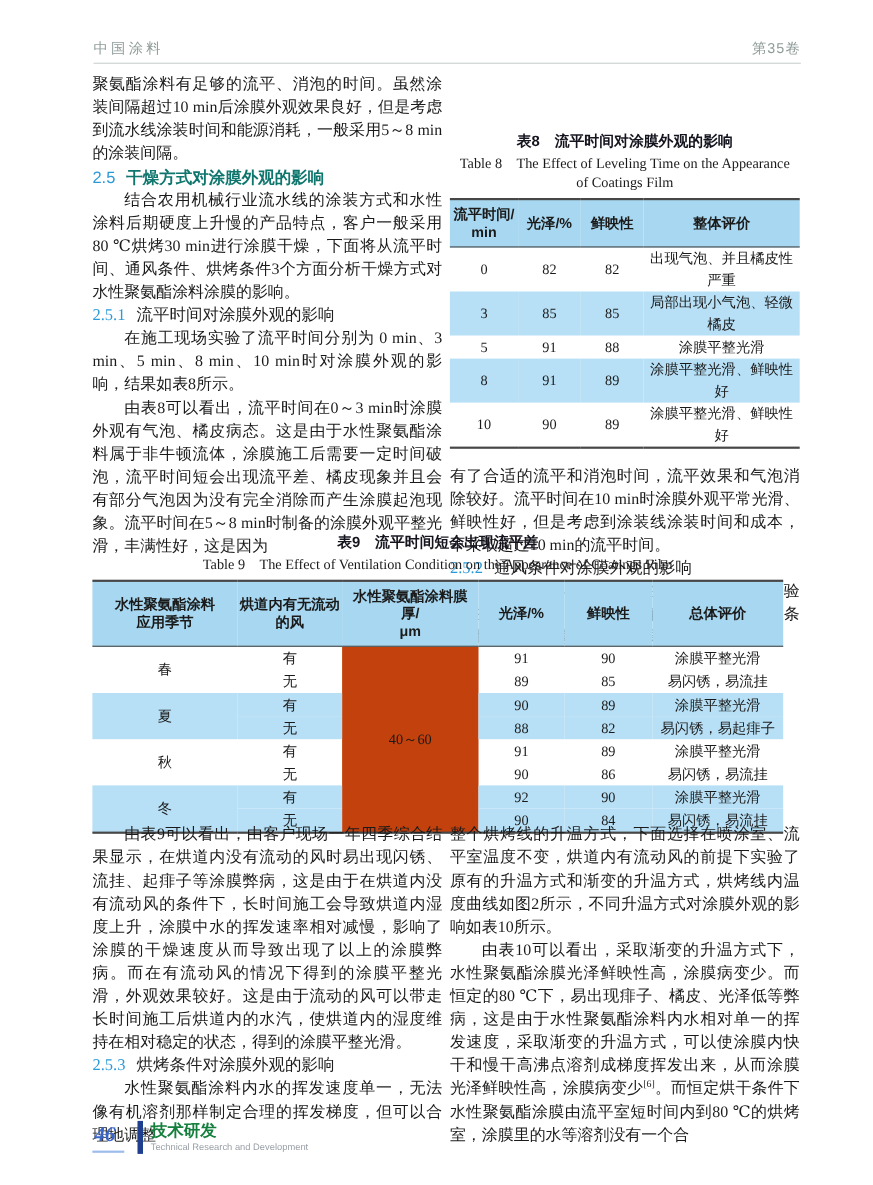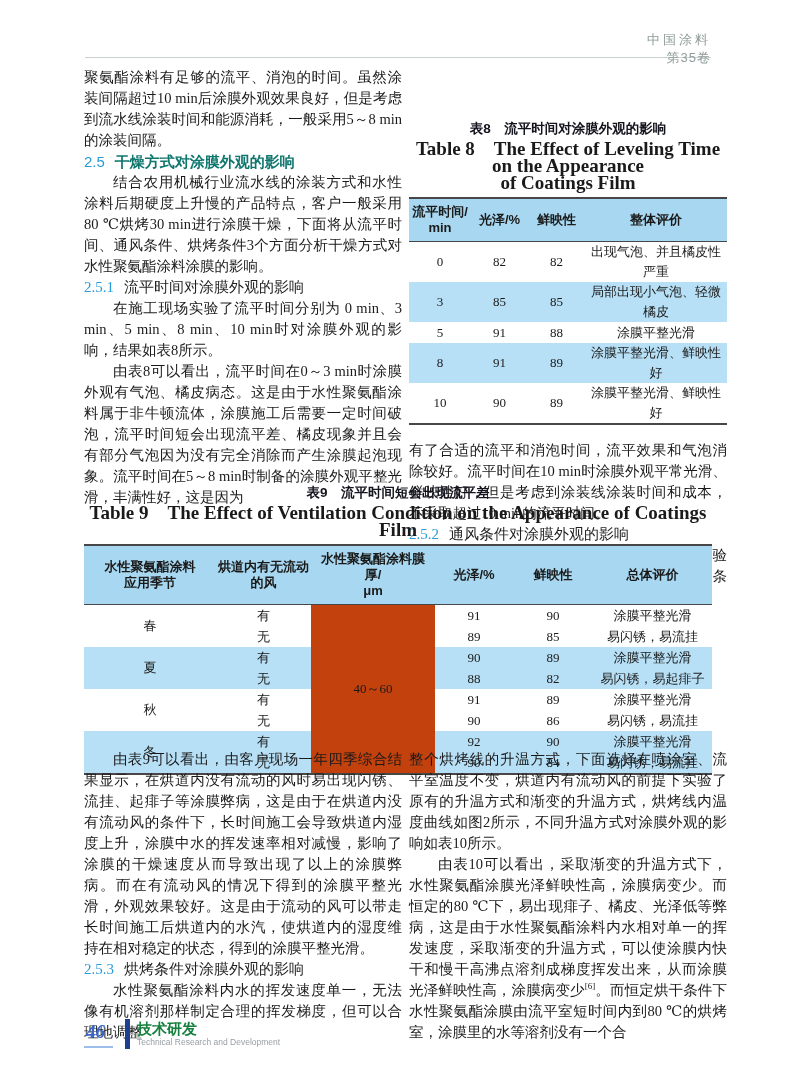--- a/index.html
+++ b/index.html
@@ -3,26 +3,25 @@
 <meta charset="utf-8">
 <style>
   html,body { margin:0; padding:0; background:#ffffff; }
   .page {
     position:relative; width:794px; height:1077px; background:#ffffff;
     font-family:"Liberation Serif","DejaVu Serif",serif; color:#1a1a1a;
     overflow:hidden;
   }
   
   .pg-header {
-    position:absolute; left:85px; right:83px; top:31px; height:22px;
+    position:absolute; left:85px; right:66px; top:31px; height:22px;
     display:flex; justify-content:space-between; align-items:flex-end;
     padding-bottom:4px; border-bottom:1px solid #c9d2d0;
     color:#8f9c9a; font-size:13px; letter-spacing:3px;
     font-family:"Liberation Sans","DejaVu Sans",sans-serif;
-    flex-direction:column;
   }
   .pg-header .vol { letter-spacing:1px; }
   
   .col-left-top  { position:absolute; left:84px;  top:67px;  width:318px; }
   .col-right-top { position:absolute; left:409px; top:80px;  width:318px;margin-top:40px; }
   .table9-block  { position:absolute; left:84px;  top:484px; width:628px; }
   .col-left-bot  { position:absolute; left:84px;  top:749px; width:318px; }
   .col-right-bot { position:absolute; left:409px; top:749px; width:318px; }
   .para { font-size:14.5px; line-height:21px; text-align:justify; margin:0; }
   .indent { text-indent:2em; }
@@ -33,21 +32,21 @@
   .h2 .num { color:#2b9ad8; margin-right:10px; font-weight:normal; }
   .h2 .ttl { color:#0f766e; }
   .h3 .num { color:#2b9ad8; margin-right:10px; }
   .h3 .ttl { color:#1f1f1f; }
   
   .tbl-title-zh {
     text-align:center; margin:0 0 3px; color:#14141e;
     font-family:"Liberation Sans","DejaVu Sans",sans-serif;
     font-weight:bold; font-size:13.5px; line-height:17px;
   }
-  .tbl-title-en { text-align:center; font-weight:bold; font-size:19px; line-height:17px; margin:0 0 6px; }
+  .tbl-title-en { text-align:center; font-weight:normal; font-size:13px; line-height:17px; margin:0 0 6px; }
   table.datatable {
     border-collapse:collapse; table-layout:fixed; width:100%;
     border-top:2px solid #474747; border-bottom:2px solid #474747;
     font-size:13px;
   }
   table.datatable th {
     background:#a8d8f1; border-bottom:1px solid #474747;
     font-family:"Liberation Sans","DejaVu Sans",sans-serif;
     font-weight:bold; font-size:13px; line-height:16px;
     padding:5px 2px; text-align:center; vertical-align:middle;

